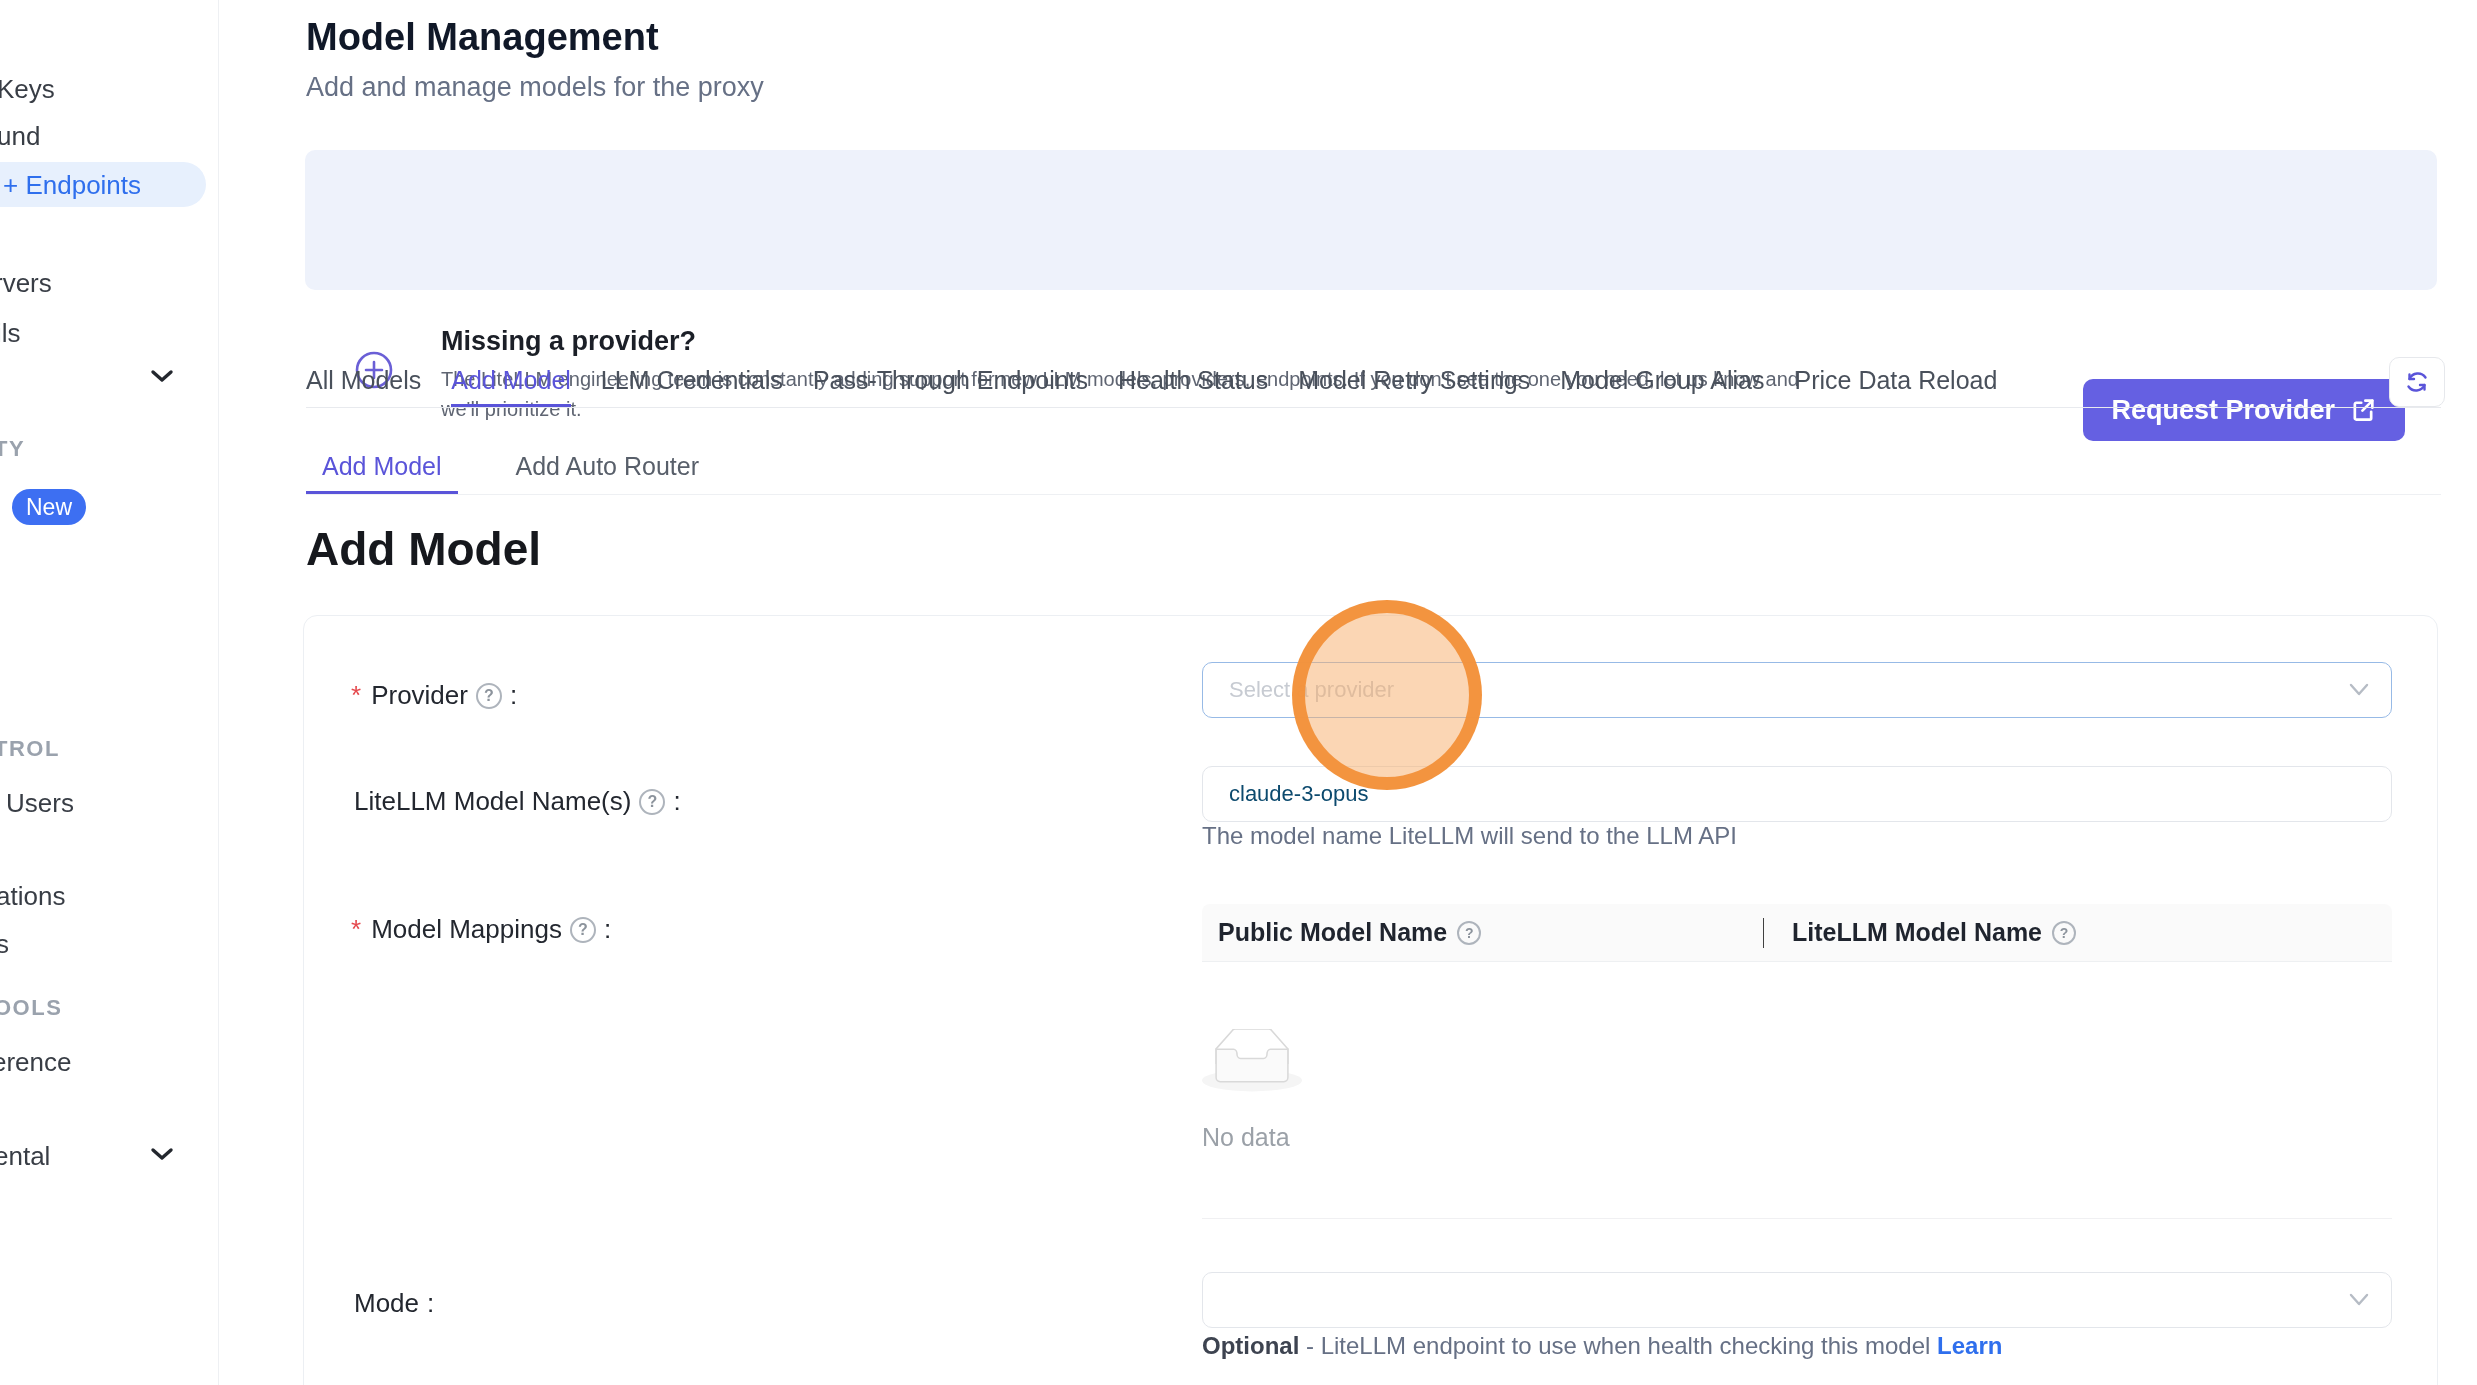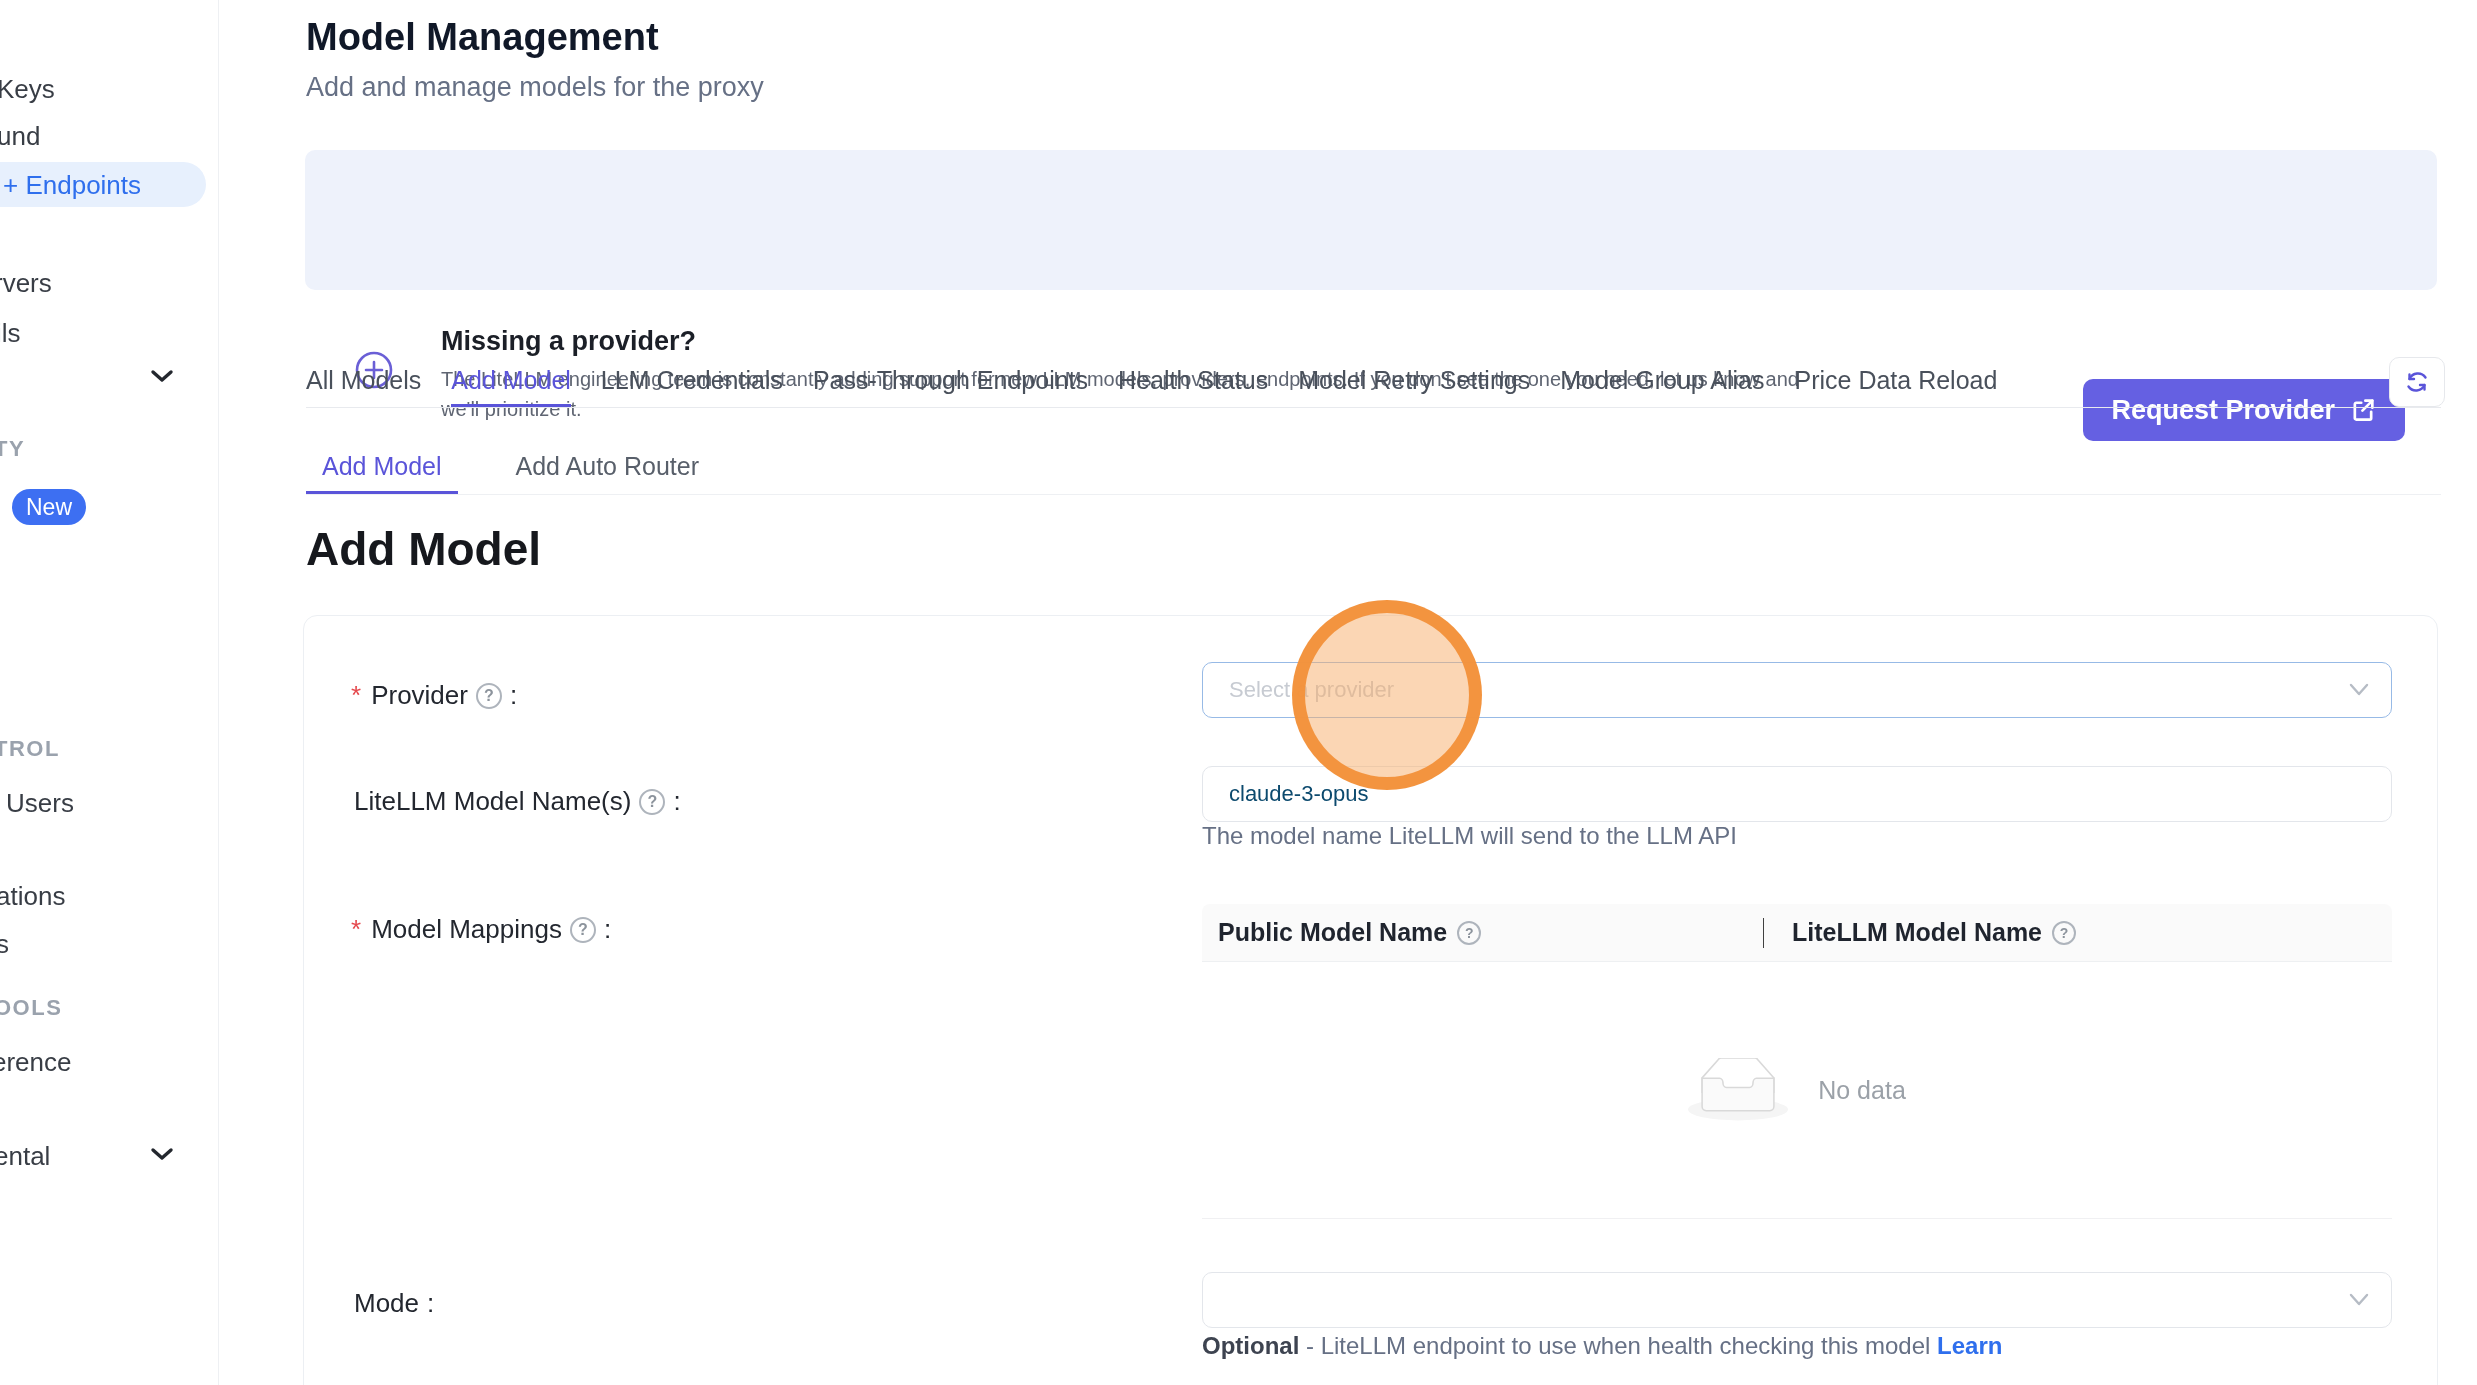--- a/index.html
+++ b/index.html
@@ -71,21 +71,21 @@
   .border-blue { border:1.5px solid #97bae6; }
 
   .help-text { position:absolute; left:898px; font-size:24px; color:#667085; white-space:nowrap; }
 
   .map-table { position:absolute; left:898px; top:288px; width:1190px; }
   .map-head { display:flex; height:58px; background:#fafafa; border-bottom:1px solid #eef0f2;
               border-radius:8px 8px 0 0; align-items:center; }
   .map-col { display:flex; align-items:center; gap:10px; font-size:25px; font-weight:600; color:#1f242e; }
   .map-col1 { width:561px; padding-left:16px; }
   .map-col2 { width:629px; padding-left:28px; border-left:1px solid #404040; height:30px; }
-  .map-empty { height:256px; display:flex; flex-direction:row; align-items:center; justify-content:center; gap:30px; }
+  .map-empty { height:256px; display:flex; flex-direction:column; justify-content:center; gap:30px; }
   .map-empty .txt { font-size:25px; color:#9ba1a8; }
   .map-bottom { height:1px; background:#f0f0f2; }
 
   .click-circle { position:absolute; left:988px; top:-16px; width:190px; height:190px;
                   border-radius:50%; border:13px solid rgba(243,145,58,0.95);
                   background:rgba(247,173,105,0.5); pointer-events:none; z-index:5; }
 
   .mode-help { position:absolute; left:898px; top:716px; font-size:24px; color:#667085; white-space:nowrap; }
   .mode-help b { color:#3d4350; font-weight:700; }
   .mode-help a { color:#2f6fed; text-decoration:none; font-weight:600; }

